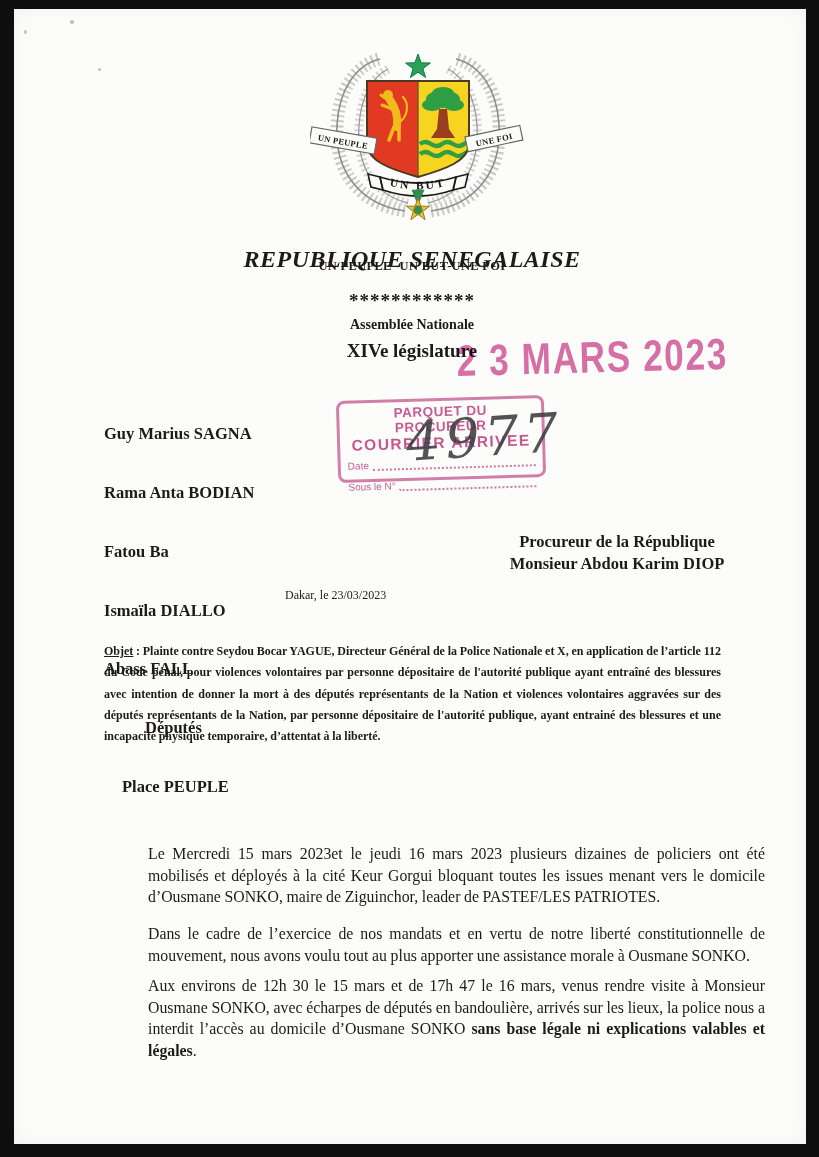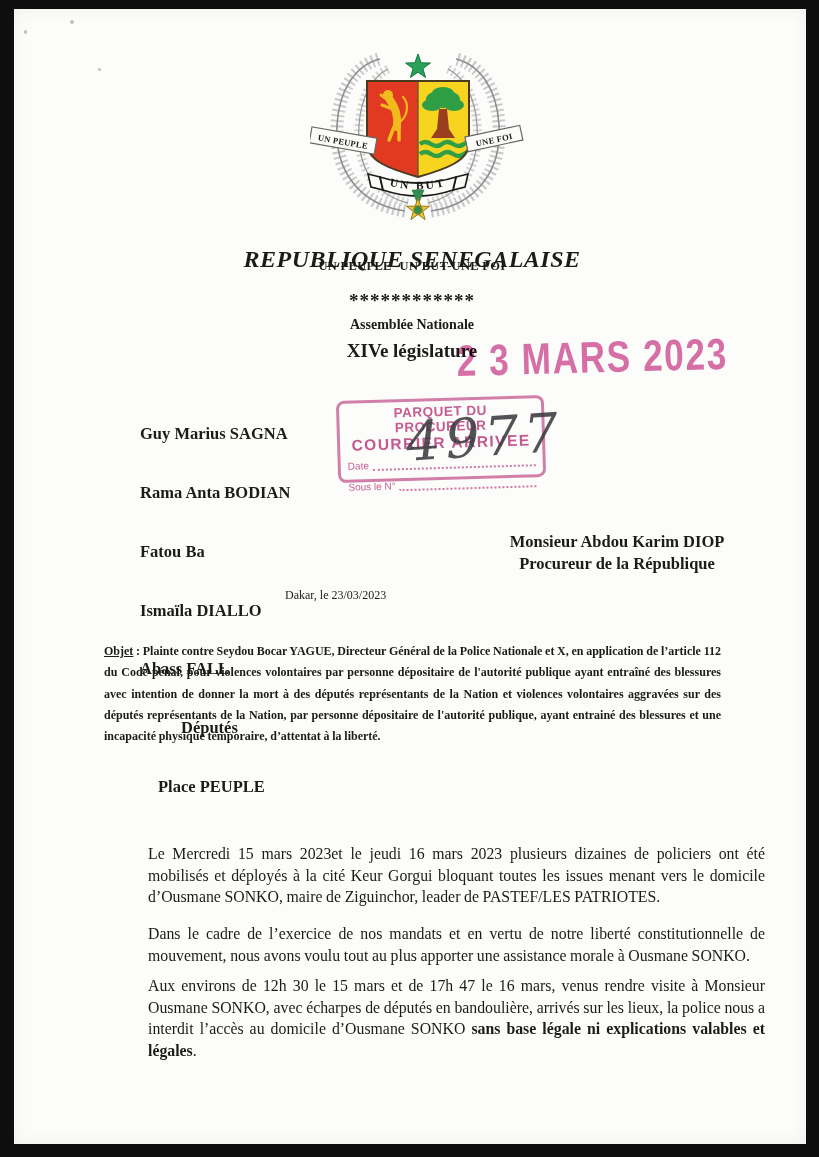--- a/index.html
+++ b/index.html
@@ -49,21 +49,21 @@
   .row-date{margin-top:6px;}
   .row-num{margin-top:10px;}
   .handwritten{
     position:absolute;left:66px;top:14px;z-index:7;
     font-family:"DejaVu Serif",serif;font-style:italic;font-weight:400;
     font-size:54px;line-height:.9;letter-spacing:5px;color:#3d3c43;opacity:.88;
     transform:rotate(-2deg);
   }
 
   
-  .senders{left:90px;top:376px;font-weight:bold;font-size:16.5px;line-height:19.6px;white-space:pre;margin-left:36px;}
+  .senders{left:90px;top:376px;font-weight:bold;font-size:16.5px;line-height:19.6px;white-space:pre;}
   .senders .role{padding-left:41px;}
   .senders .place{padding-left:18px;}
   .recipient{left:483px;top:522px;width:240px;text-align:center;font-weight:bold;font-size:16.5px;line-height:21.5px;}
   .dateline{left:271px;top:579px;font-size:12px;}
 
   
   .subject{left:90px;top:632px;width:617px;font-weight:bold;font-size:12px;line-height:21.3px;text-align:justify;word-spacing:-.3px;}
   .subject .label{text-decoration:underline;}
   .salutation{left:90px;top:784px;font-weight:bold;font-size:16px;}
   .para{left:90px;width:617px;font-size:15.8px;line-height:21.7px;text-align:justify;word-spacing:-.3px;margin-left:44px;}
@@ -198,22 +198,22 @@
     <div>Guy Marius SAGNA</div>
     <div>Rama Anta BODIAN</div>
     <div>Fatou Ba</div>
     <div>Ismaïla DIALLO</div>
     <div>Abass FALL</div>
     <div class="role">Députés</div>
     <div class="place">Place PEUPLE</div>
   </div>
 
   <div class="abs recipient">
+    <div>Procureur de la République</div>
     <div>Monsieur Abdou Karim DIOP</div>
-    <div>Procureur de la République</div>
   </div>
 
   <div class="abs dateline">Dakar, le 23/03/2023</div>
 
   <div class="abs subject"><span class="label">Objet</span><span> : </span><span>Plainte contre Seydou Bocar YAGUE, Directeur Général de la Police Nationale et X, en application de l’article 112 du Code pénal, pour violences volontaires par personne dépositaire de l'autorité publique ayant entraîné des blessures avec intention de donner la mort à des députés représentants de la Nation et violences volontaires aggravées sur des députés représentants de la Nation, par personne dépositaire de l'autorité publique, ayant entrainé des blessures et une incapacité physique temporaire, d’attentat à la liberté.</span></div>
 
 
   <div class="abs para p1">Le Mercredi 15 mars 2023et le jeudi 16 mars 2023 plusieurs dizaines de policiers ont été mobilisés et déployés à la cité Keur Gorgui bloquant toutes les issues menant vers le domicile d’Ousmane SONKO, maire de Ziguinchor, leader de PASTEF/LES PATRIOTES.</div>
   <div class="abs para p2">Dans le cadre de l’exercice de nos mandats et en vertu de notre liberté constitutionnelle de mouvement, nous avons voulu tout au plus apporter une assistance morale à Ousmane SONKO.</div>
   <div class="abs para p3"><span>Aux environs de 12h 30 le 15 mars et de 17h 47 le 16 mars, venus rendre visite à Monsieur Ousmane SONKO, avec écharpes de députés en bandoulière, arrivés sur les lieux, la police nous a interdit l’accès au domicile d’Ousmane SONKO </span><span class="b">sans base légale ni explications valables et légales</span><span>.</span></div>

